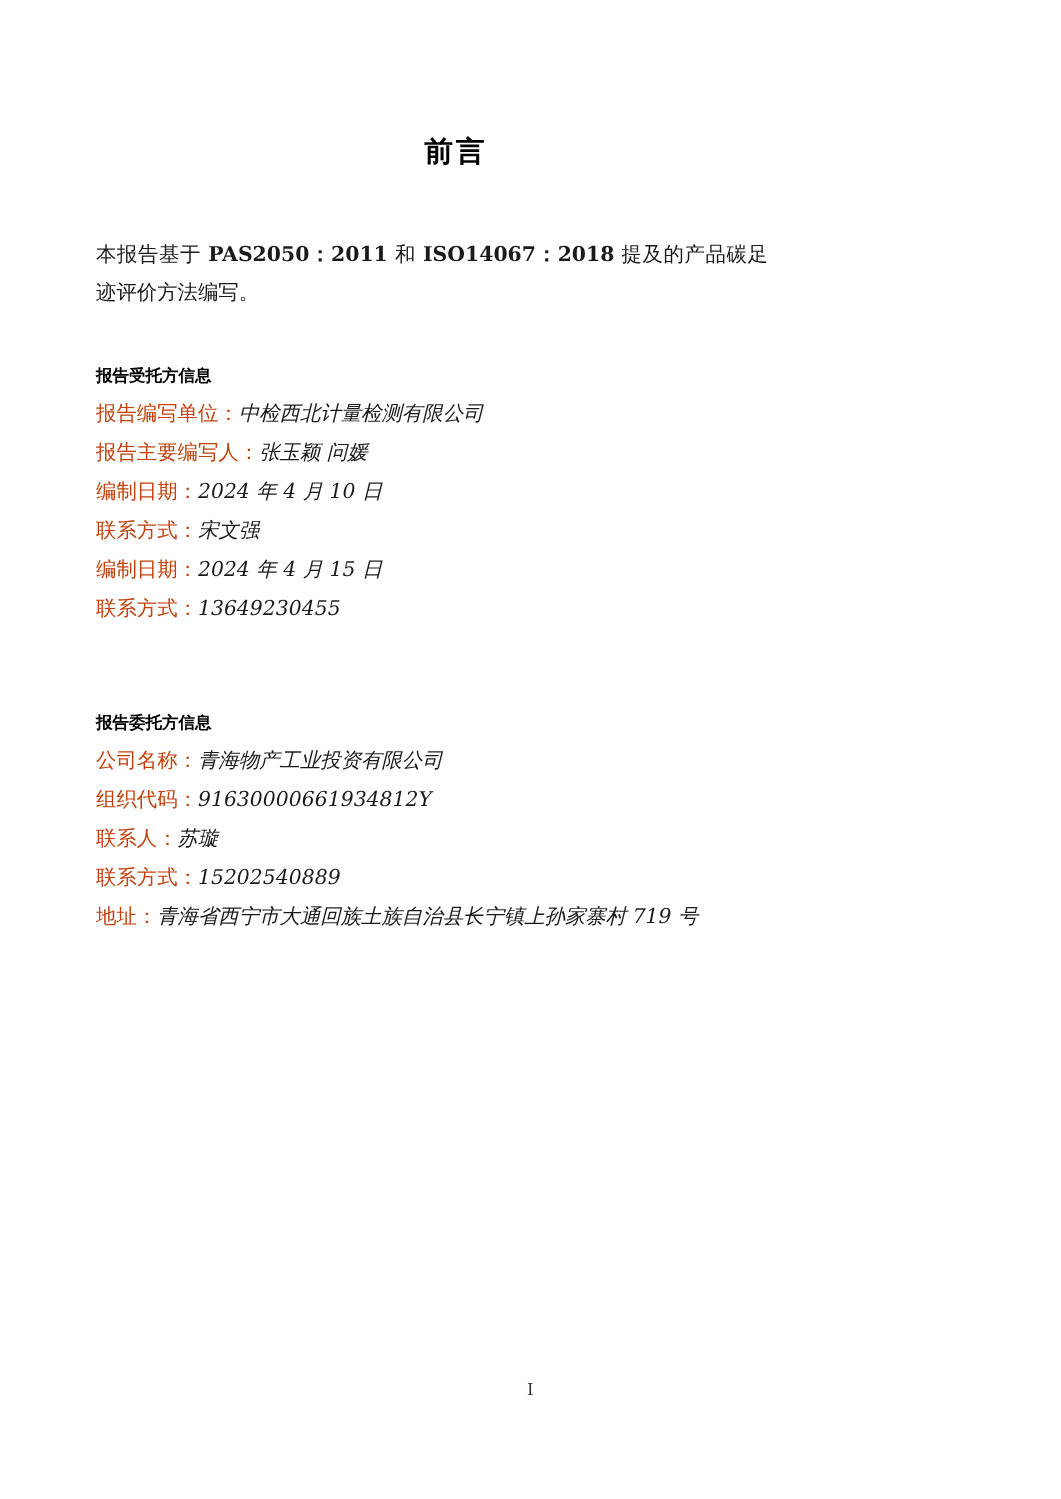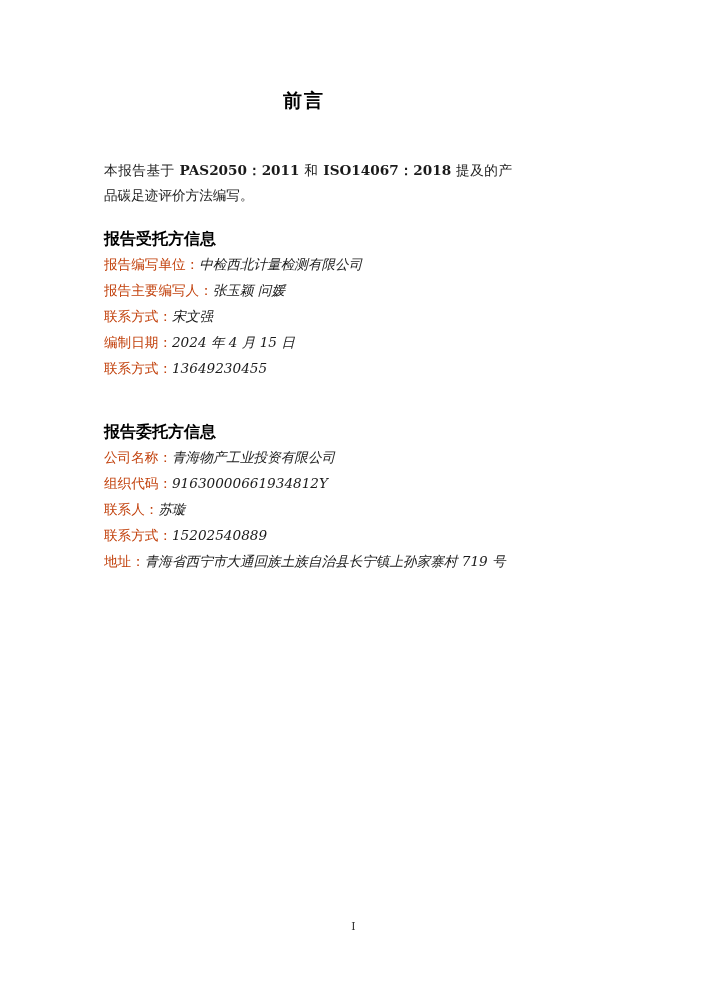--- a/index.html
+++ b/index.html
@@ -26,39 +26,39 @@
   .title {
     text-align: center;
     font-size: 19px;
     font-weight: bold;
     letter-spacing: 2px;
     margin: 0;
     padding-top: 88px;
     color: #000000;
   }
   .content {
-    padding-left: 104px;
+    padding-left: 64px;
     padding-right: 96px;
     padding-top: 44px;
   }
   .para {
     font-size: 13.6px;
     line-height: 25px;
     text-align: justify;
     margin: 0 0 0 0;
     color: #1a1a1a;
   }
   .para .bold {
     font-weight: bold;
   }
   .section-head {
-    font-size: 16px;
+    font-size: 11px;
     font-weight: bold;
     line-height: 25px;
-    margin-top: 18px;
+    margin-top: 30px;
     color: #000000;
   }
   .field-list {
     margin: 0;
     padding: 0;
     list-style: none;
   }
   .field {
     font-size: 13.6px;
     line-height: 26px;
@@ -93,20 +93,21 @@
   <h1 class="title">前言</h1>
 
   <div class="content">
 
     <p class="para"><span>本报告基于 </span><span class="bold">PAS2050：2011</span><span> 和 </span><span class="bold">ISO14067：2018</span><span> 提及的产品碳足迹评价方法编写。</span></p>
 
     <div class="section-head">报告受托方信息</div>
     <ul class="field-list">
       <li class="field"><span class="label">报告编写单位：</span><span class="value">中检西北计量检测有限公司</span></li>
       <li class="field"><span class="label">报告主要编写人：</span><span class="value">张玉颖  问媛</span></li>
+      <li class="field"><span class="label">编制日期：</span><span class="value">2024 年 4 月 10 日</span></li>
       <li class="field"><span class="label">联系方式：</span><span class="value">宋文强</span></li>
       <li class="field"><span class="label">编制日期：</span><span class="value">2024 年 4 月 15 日</span></li>
       <li class="field"><span class="label">联系方式：</span><span class="value">13649230455</span></li>
     </ul>
 
     <div class="gap"></div>
 
     <div class="section-head">报告委托方信息</div>
     <ul class="field-list">
       <li class="field"><span class="label">公司名称：</span><span class="value">青海物产工业投资有限公司</span></li>

